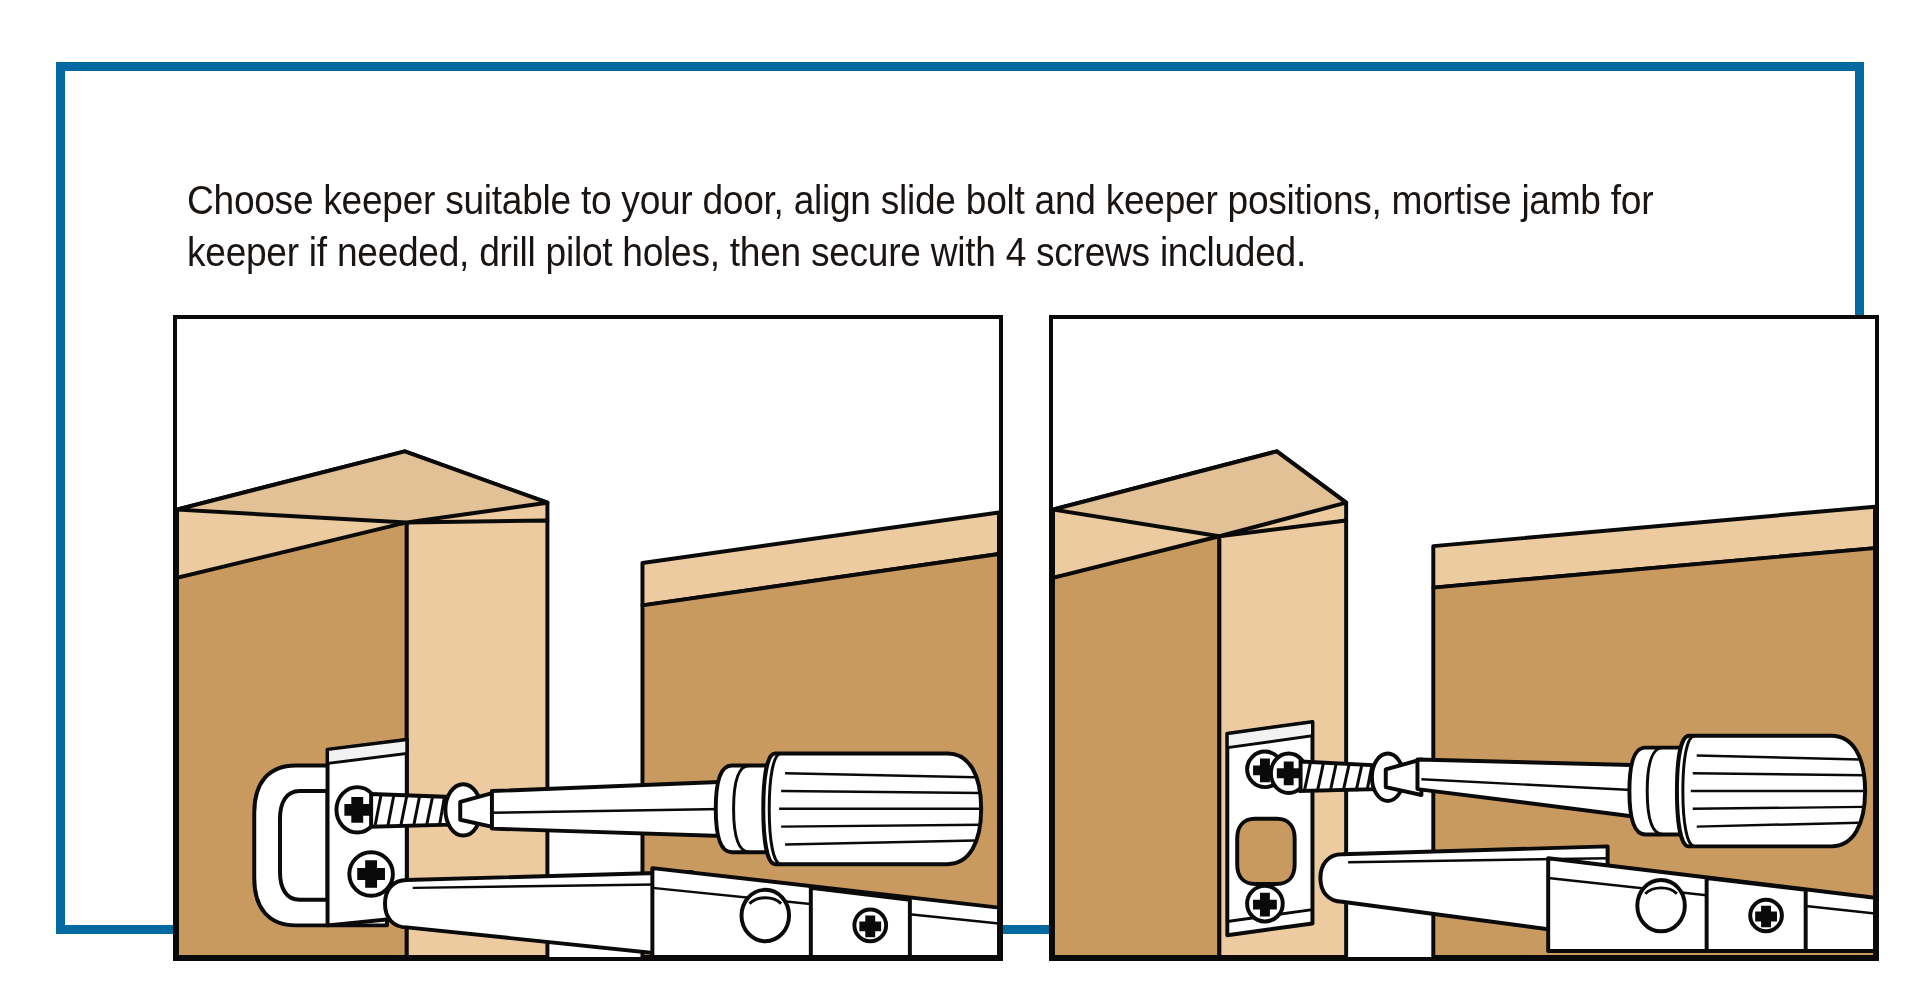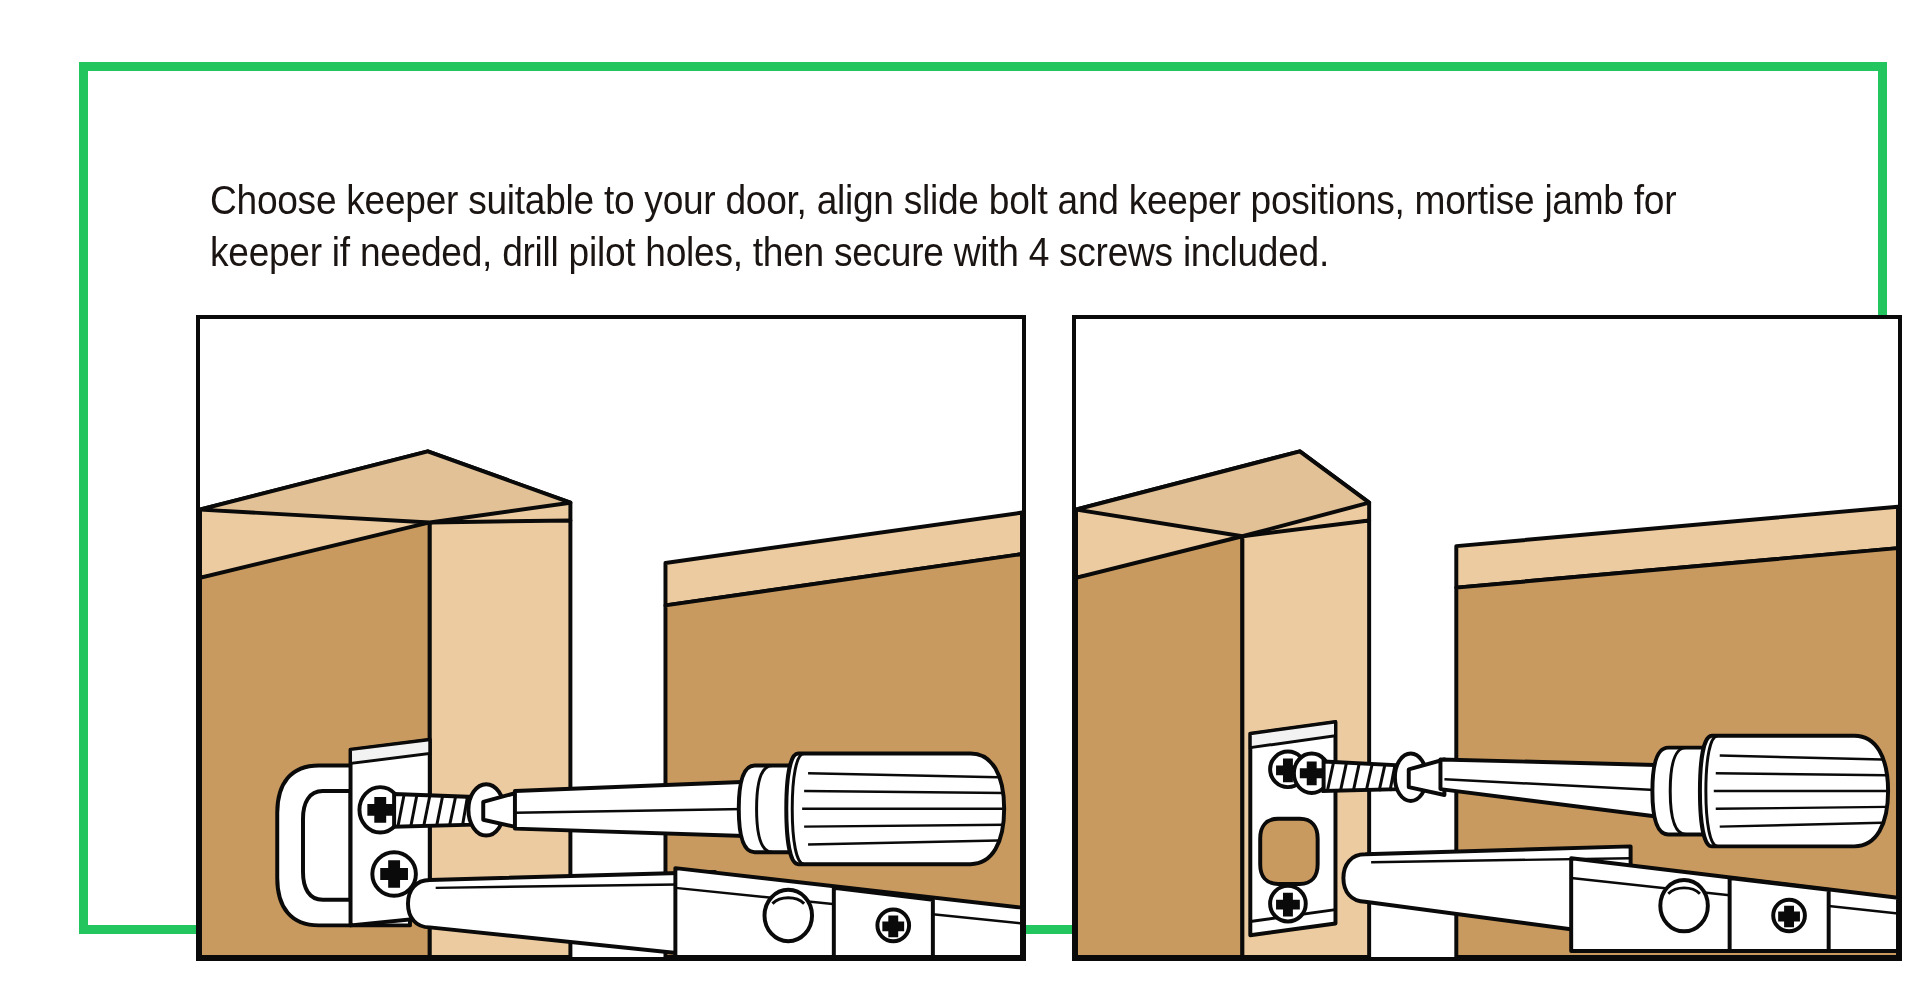--- a/index.html
+++ b/index.html
@@ -19,24 +19,23 @@
     height: 983px;
     background: #ffffff;
   }
   
   .outer-frame {
     position: absolute;
     left: 56px;
     top: 62px;
     width: 1808px;
     height: 872px;
-    border: 9px solid #22c55e;
+    border: 9px solid #0369a1;
     background: #ffffff;
     box-sizing: border-box;
-    margin-left: 23px;
   }
   
   .caption {
     position: absolute;
     left: 122px;
     top: 104px;
     width: 1690px;
     color: #1a1412;
     font-family: "Liberation Sans", sans-serif;
     font-size: 41px;

